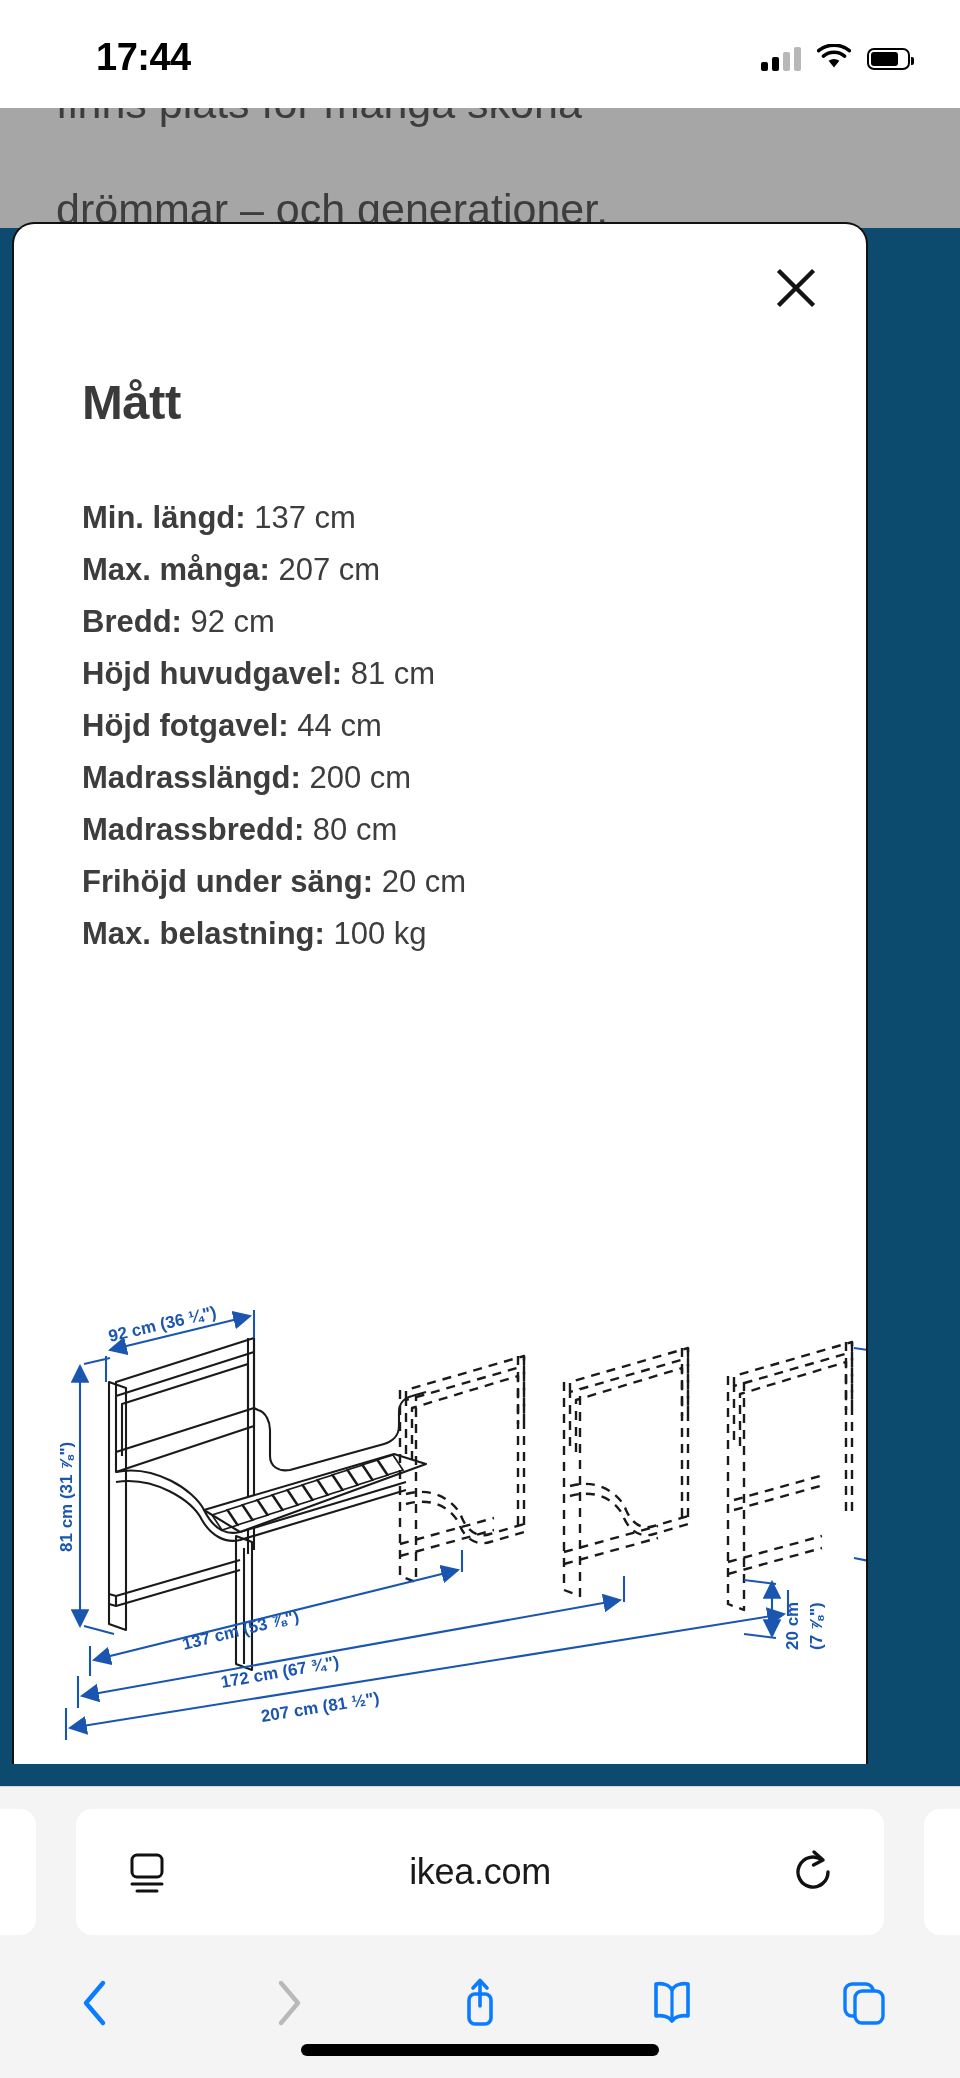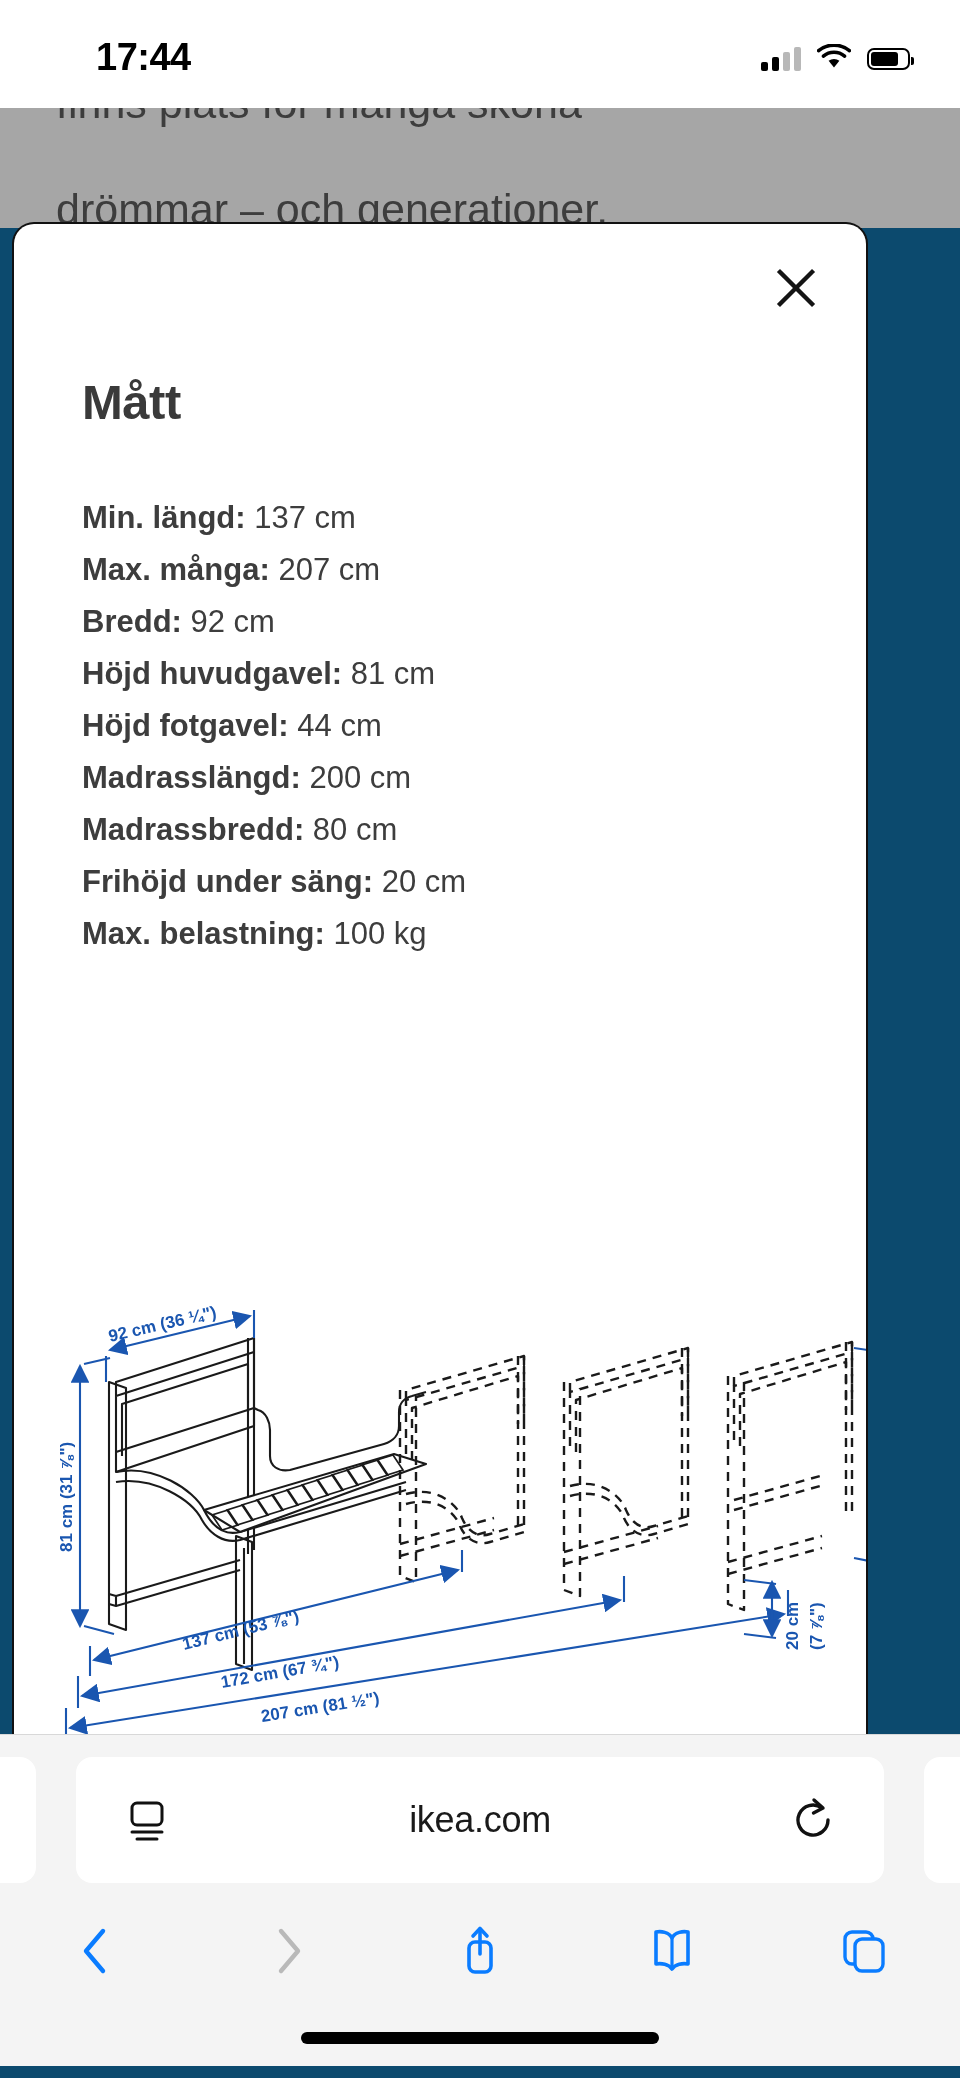--- a/index.html
+++ b/index.html
@@ -90,21 +90,21 @@
 
   
   .drawing{
     position:absolute; left:40px; top:1080px;
     width:880px; height:440px;
   }
   .drawing svg{ display:block; width:880px; height:440px; }
 
   
   .browser-bar{
-    position:absolute; left:0; bottom:12px; width:960px; height:332px;
+    position:absolute; left:0; bottom:0; width:960px; height:292px;
     background:#f4f4f4; z-index:30;
     border-top:1px solid #d8d8d8;
   }
   .tabstrip{
     position:absolute; left:0; top:22px; width:960px; height:126px;
   }
   .tab-side{
     position:absolute; top:0; width:64px; height:126px;
     background:#fff; border-radius:16px;
   }

